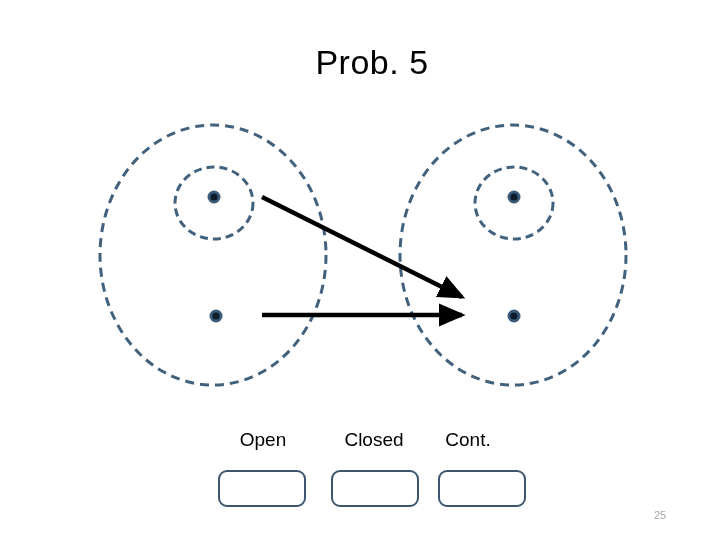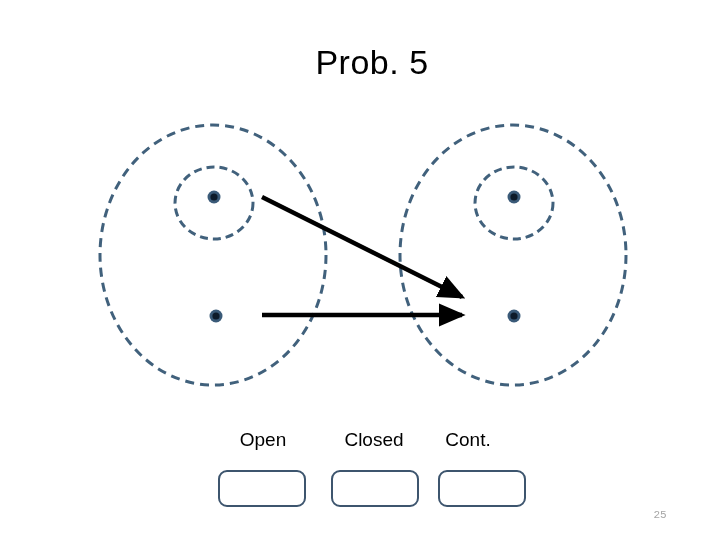--- a/index.html
+++ b/index.html
@@ -69,21 +69,20 @@
   
   #page-number {
     position: absolute;
     right: 40px;
     top: 508px;
     width: 40px;
     text-align: center;
     font-size: 11px;
     color: #a6a6a6;
     line-height: 14px;
-    font-family: Liberation Mono, monospace;
   }
 </style>
 </head>
 <body>
 
 <div id="slide">
 
   <div id="slide-title">Prob. 5</div>
 
   <svg id="diagram" viewBox="0 0 720 540" xmlns="http://www.w3.org/2000/svg">

